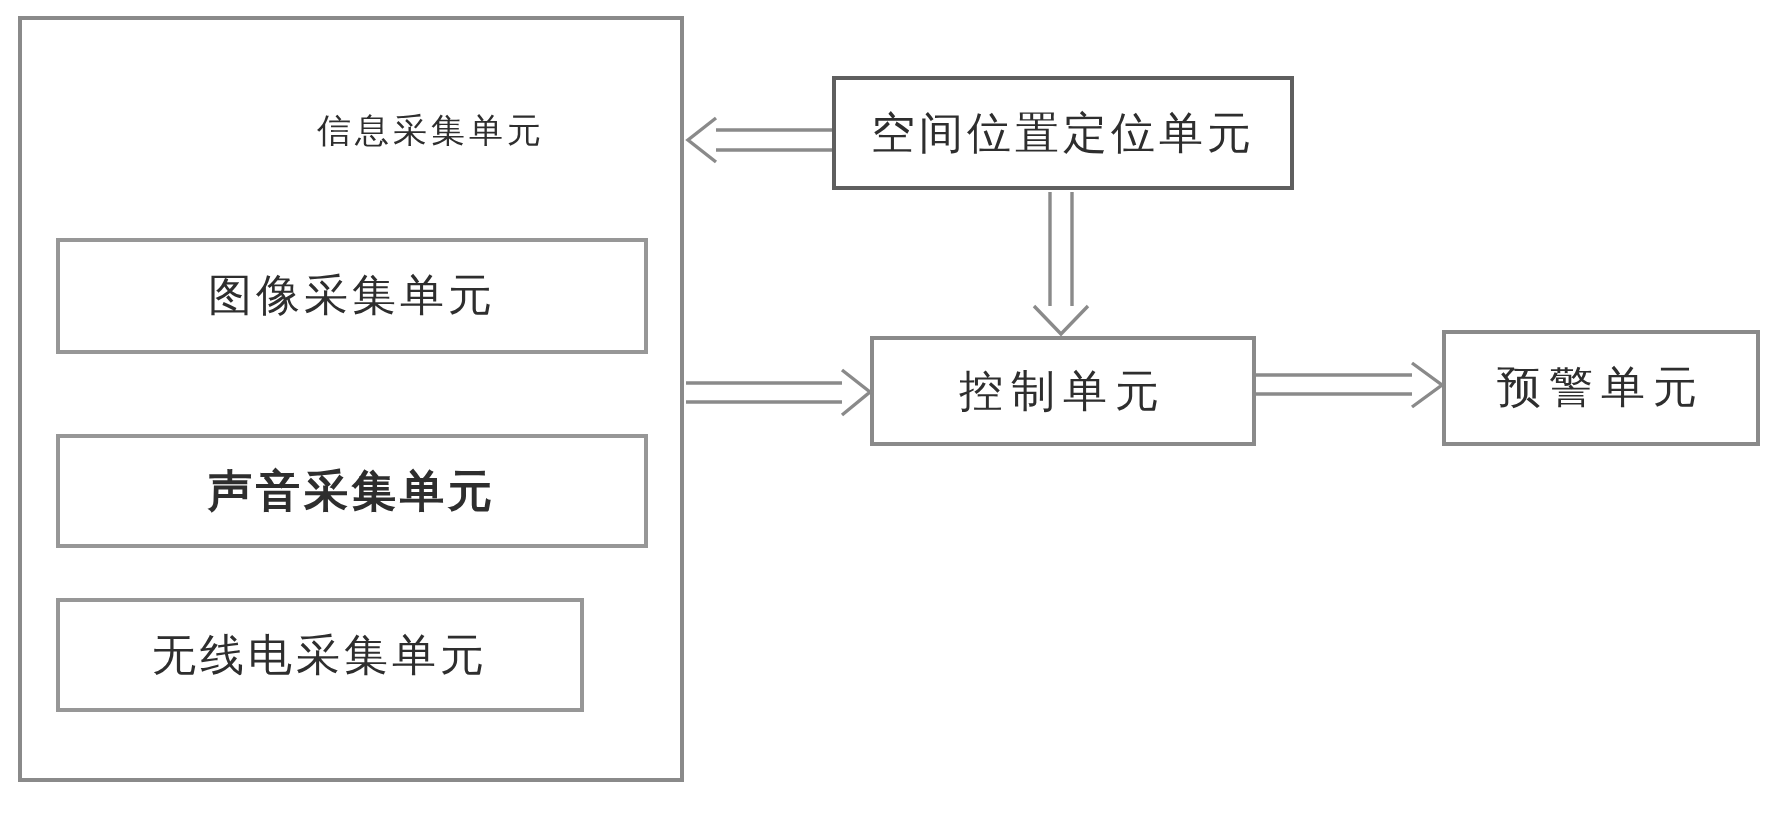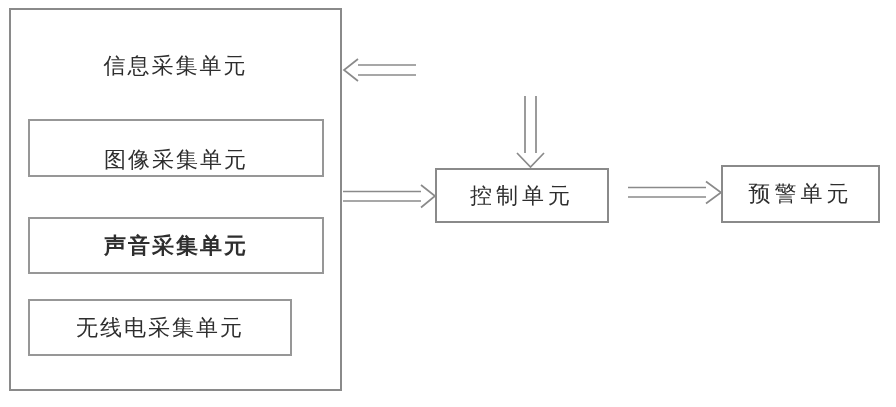--- a/index.html
+++ b/index.html
@@ -26,28 +26,28 @@
     font-size:22px;letter-spacing:2px;
     white-space:nowrap;
   }
   .box.outer{
     left:9px;top:8px;width:333px;height:383px;
     display:block;
   }
   .outer-title{
     position:absolute;left:0;top:41px;width:100%;height:30px;
     line-height:30px;text-align:center;
-    font-size:22px;letter-spacing:2px;
+    font-size:17px;letter-spacing:2px;padding-left:40px;
   }
   .box.inner{border-color:#979797;}
-  .box.inner1{left:17px;top:109px;width:296px;height:58px;align-items:flex-end;}
+  .box.inner1{left:17px;top:109px;width:296px;height:58px;}
   .box.inner2{left:17px;top:207px;width:296px;height:57px;font-weight:bold;}
   .box.inner3{left:17px;top:289px;width:264px;height:57px;}
   .box.spatial{left:416px;top:38px;width:231px;height:57px;border-color:var(--line-dark);}
-  .box.control{left:435px;top:168px;width:174px;height:55px;letter-spacing:4px;}
+  .box.control{left:435px;top:168px;width:193px;height:55px;letter-spacing:4px;}
   .box.warning{left:721px;top:165px;width:159px;height:58px;letter-spacing:4px;}
   svg.arrows{
     position:absolute;left:0;top:0;width:896px;height:407px;
     pointer-events:none;
   }
   .arrow-shaft{stroke:var(--line);stroke-width:1.7;fill:none;}
   .arrow-head{stroke:var(--line);stroke-width:1.7;fill:#ffffff;}
 </style>
 </head>
 <body>
@@ -63,20 +63,23 @@
 
     <div class="box inner inner2">
       <span>声音采集单元</span>
     </div>
 
     <div class="box inner inner3">
       <span>无线电采集单元</span>
     </div>
   </div>
 
+  <div class="box spatial">
+    <span>空间位置定位单元</span>
+  </div>
 
   <div class="box control">
     <span>控制单元</span>
   </div>
 
   <div class="box warning">
     <span>预警单元</span>
   </div>
 
   <svg class="arrows" viewBox="0 0 896 407" aria-hidden="true">

